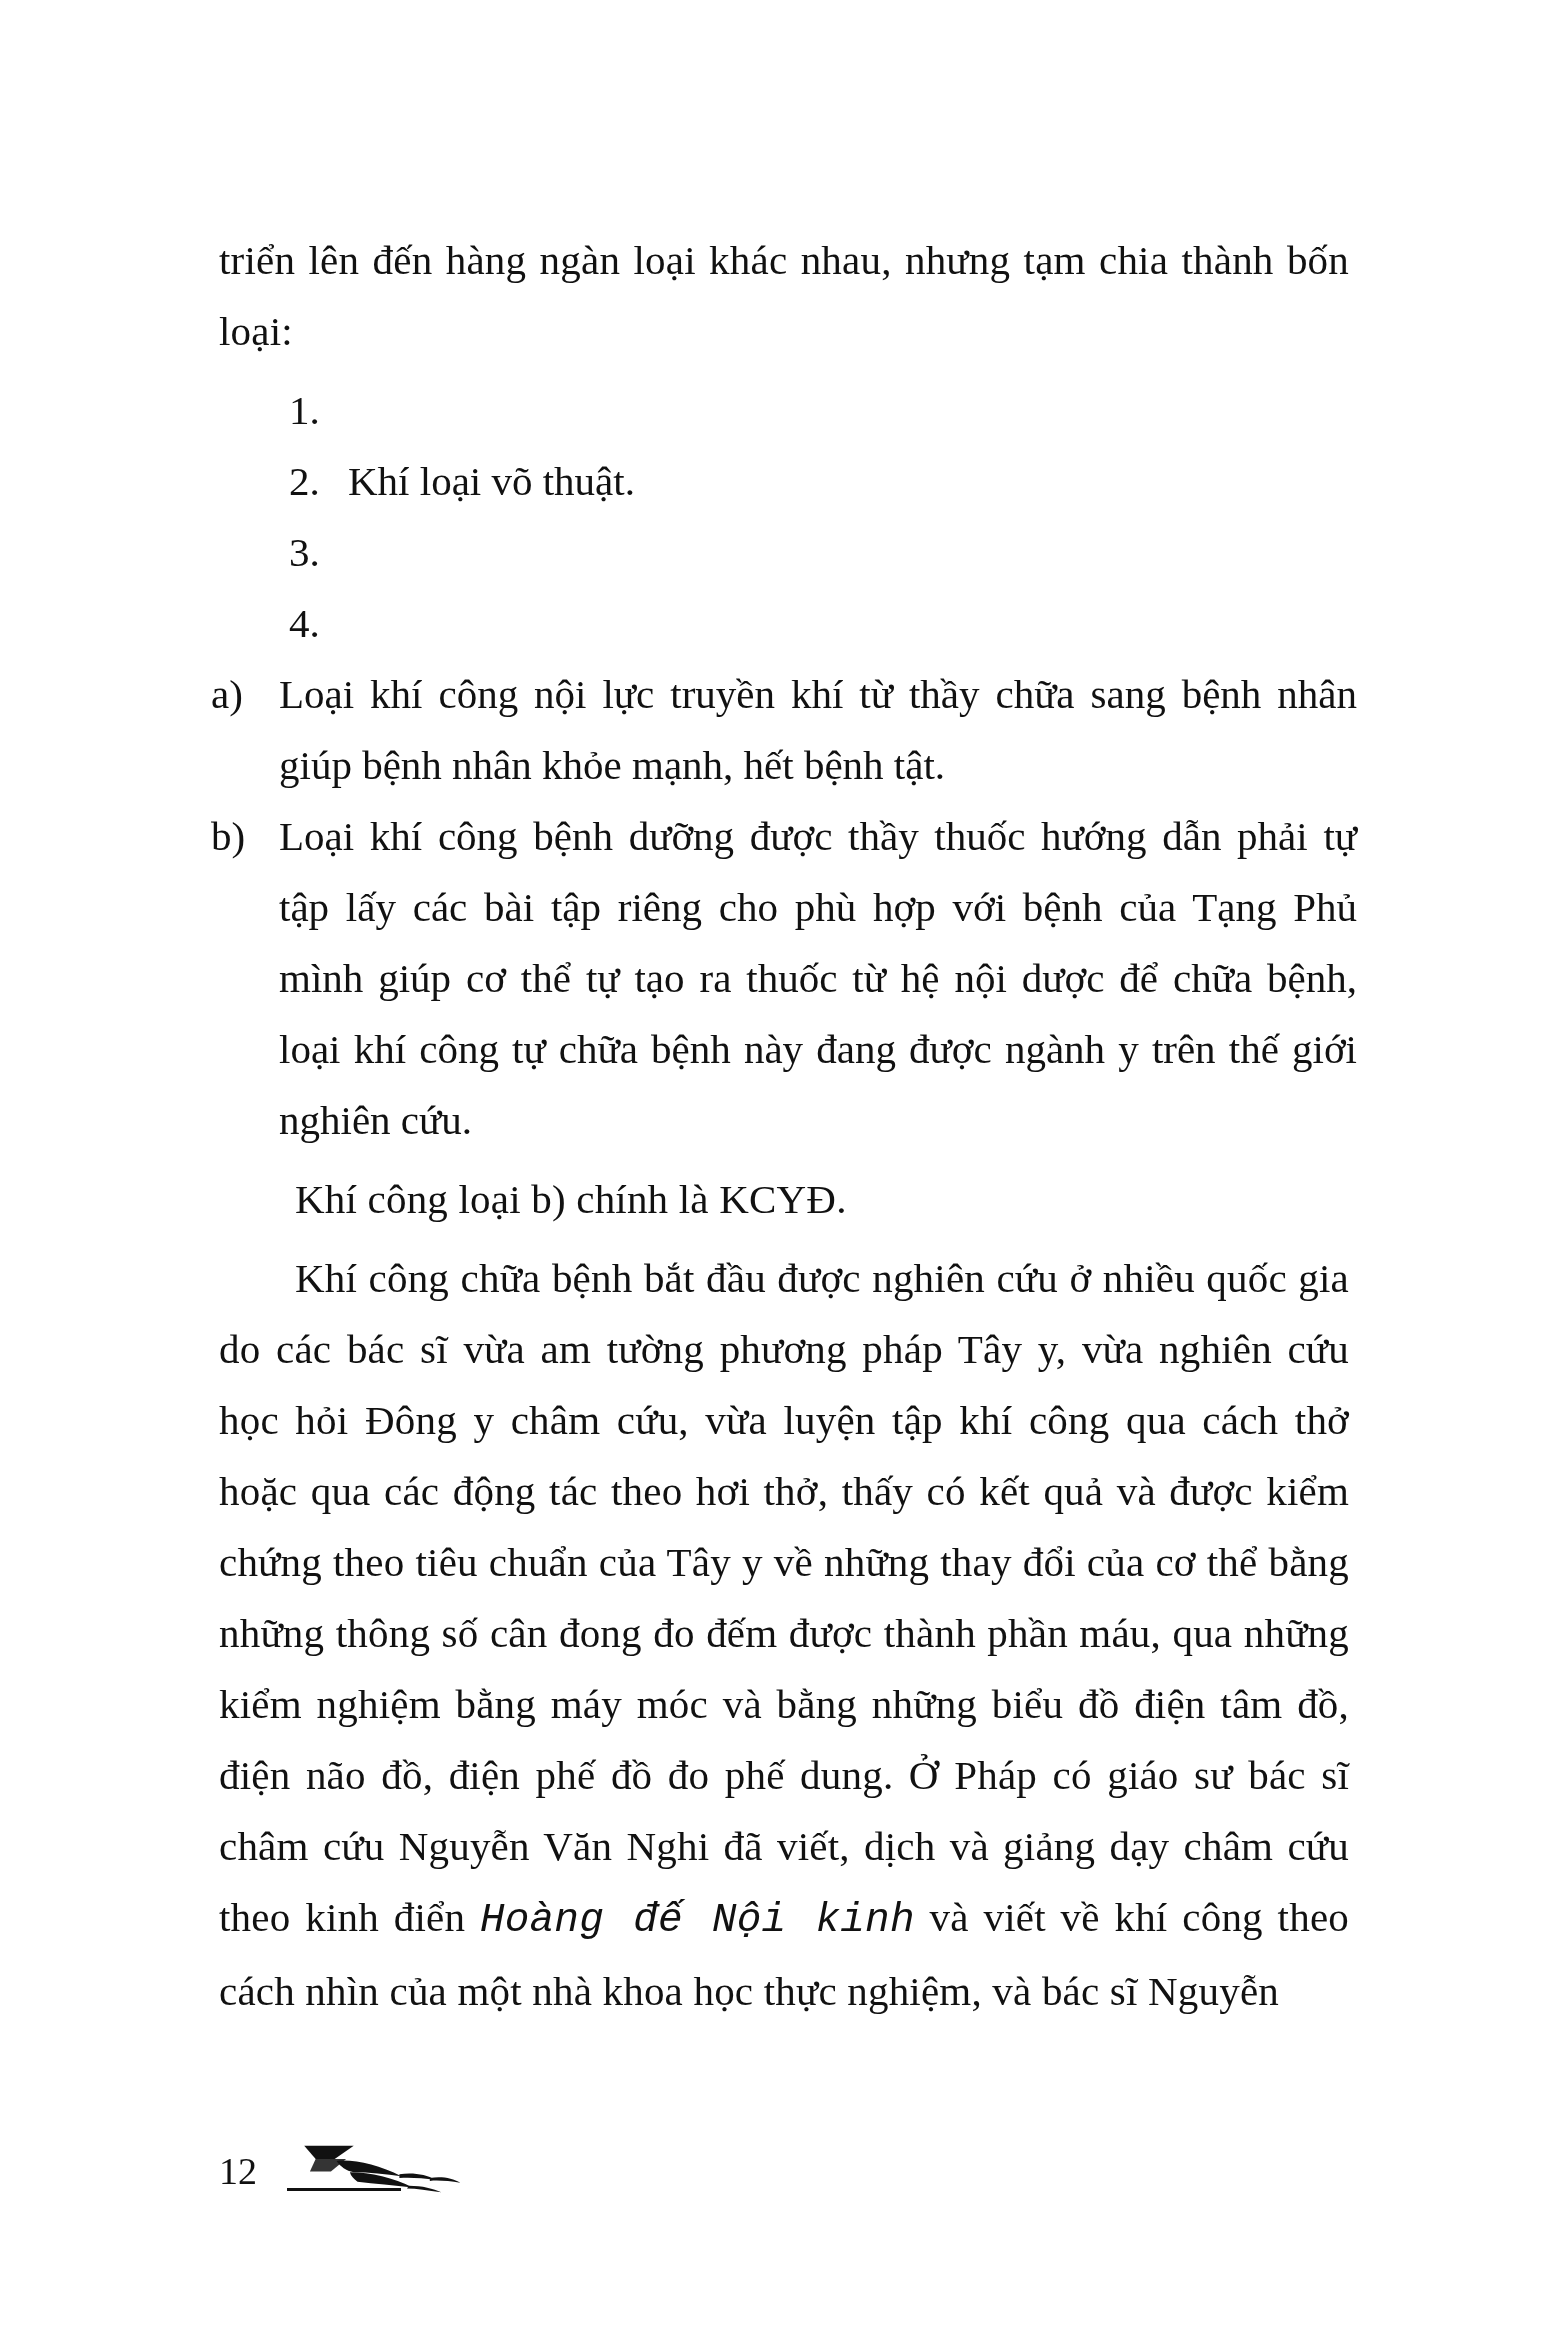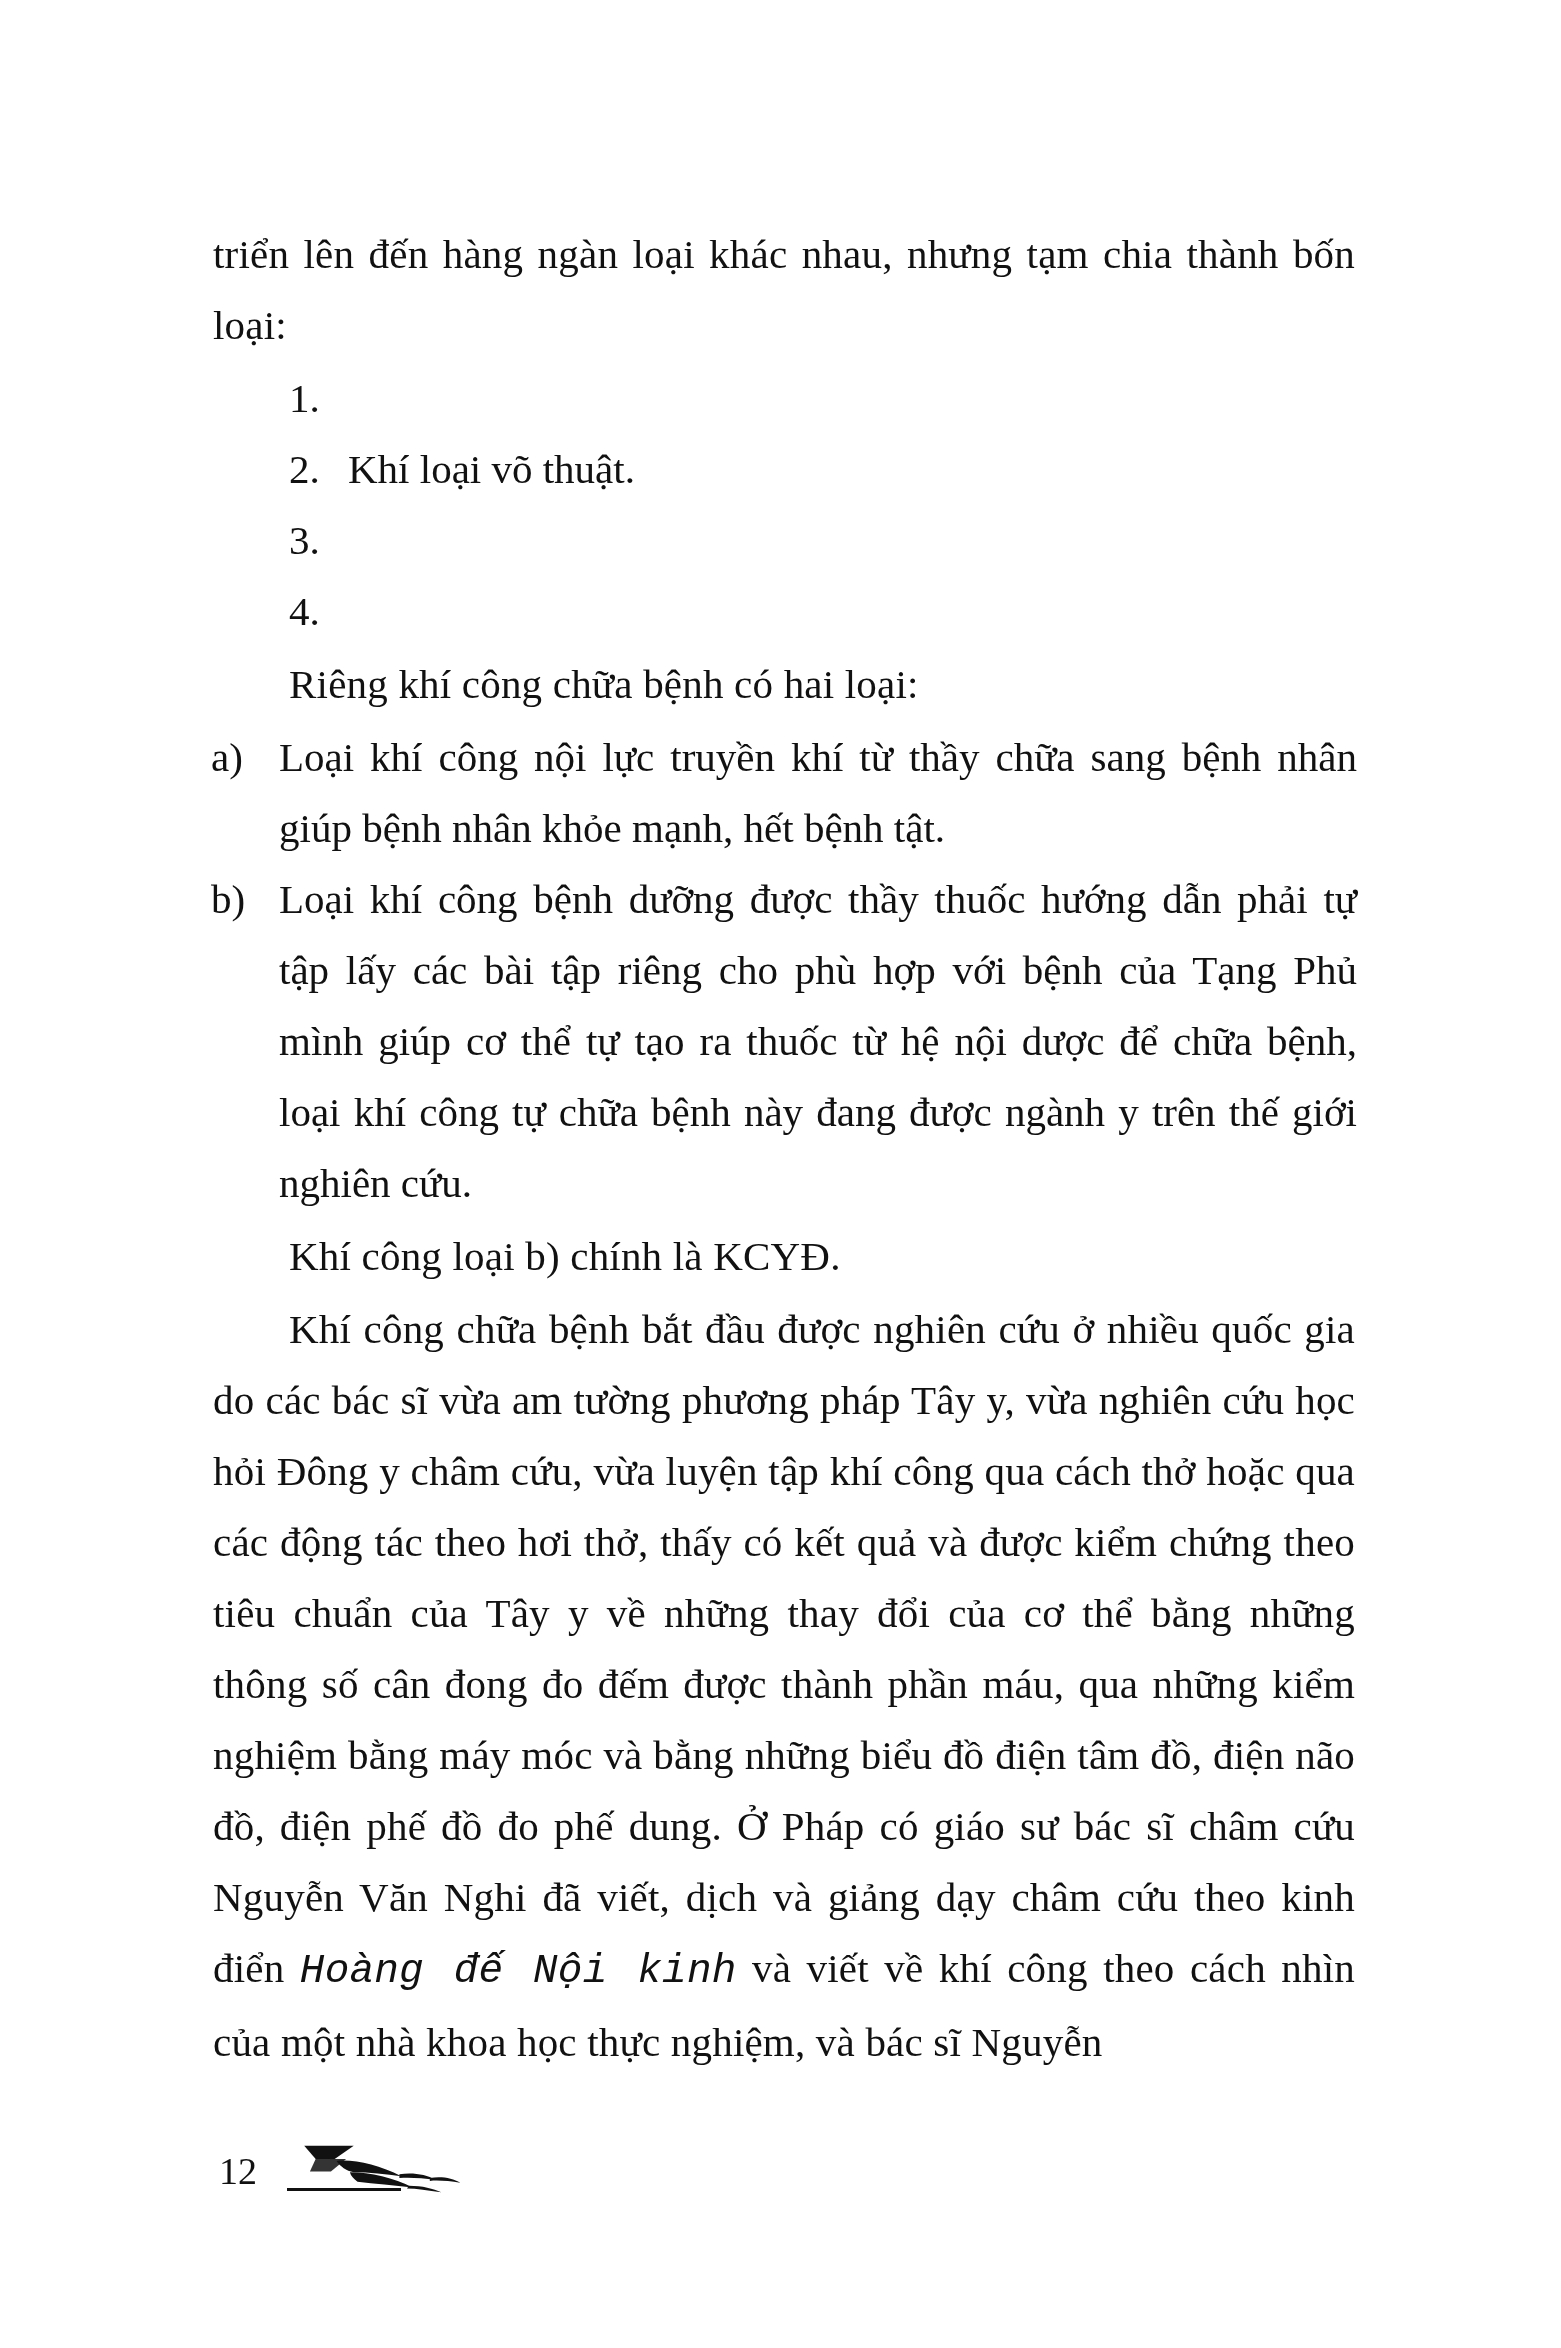--- a/index.html
+++ b/index.html
@@ -22,21 +22,21 @@
     height: 2348px;
     background: #ffffff;
   }
   .content {
     position: absolute;
     left: 211px;
     top: 217px;
     width: 1146px;
   }
   p, div.line {
-    margin: 2px;
+    margin: 8px;
   }
   .para {
     font-size: 41px;
     line-height: 71px;
     text-align: justify;
     text-justify: inter-word;
     letter-spacing: 0.2px;
   }
   .indent-first {
     text-indent: 76px;
@@ -135,21 +135,20 @@
         <span class="txt">Khí loại võ thuật.</span>
       </li>
       <li>
         <span class="num">3.</span>
       </li>
       <li>
         <span class="num">4.</span>
       </li>
     </ul>
 
-    <p class="para indent-first">Riêng khí công chữa bệnh có hai loại:</p>
 
     <ul class="letlist">
       <li>
         <span class="let">a)</span>
         <span class="body">Loại khí công nội lực truyền khí từ thầy chữa sang bệnh nhân giúp bệnh nhân khỏe mạnh, hết bệnh tật.</span>
       </li>
       <li>
         <span class="let">b)</span>
         <span class="body">Loại khí công bệnh dưỡng được thầy thuốc hướng dẫn phải tự tập lấy các bài tập riêng cho phù hợp với bệnh của Tạng Phủ mình giúp cơ thể tự tạo ra thuốc từ hệ nội dược để chữa bệnh, loại khí công tự chữa bệnh này đang được ngành y trên thế giới nghiên cứu.</span>
       </li>

